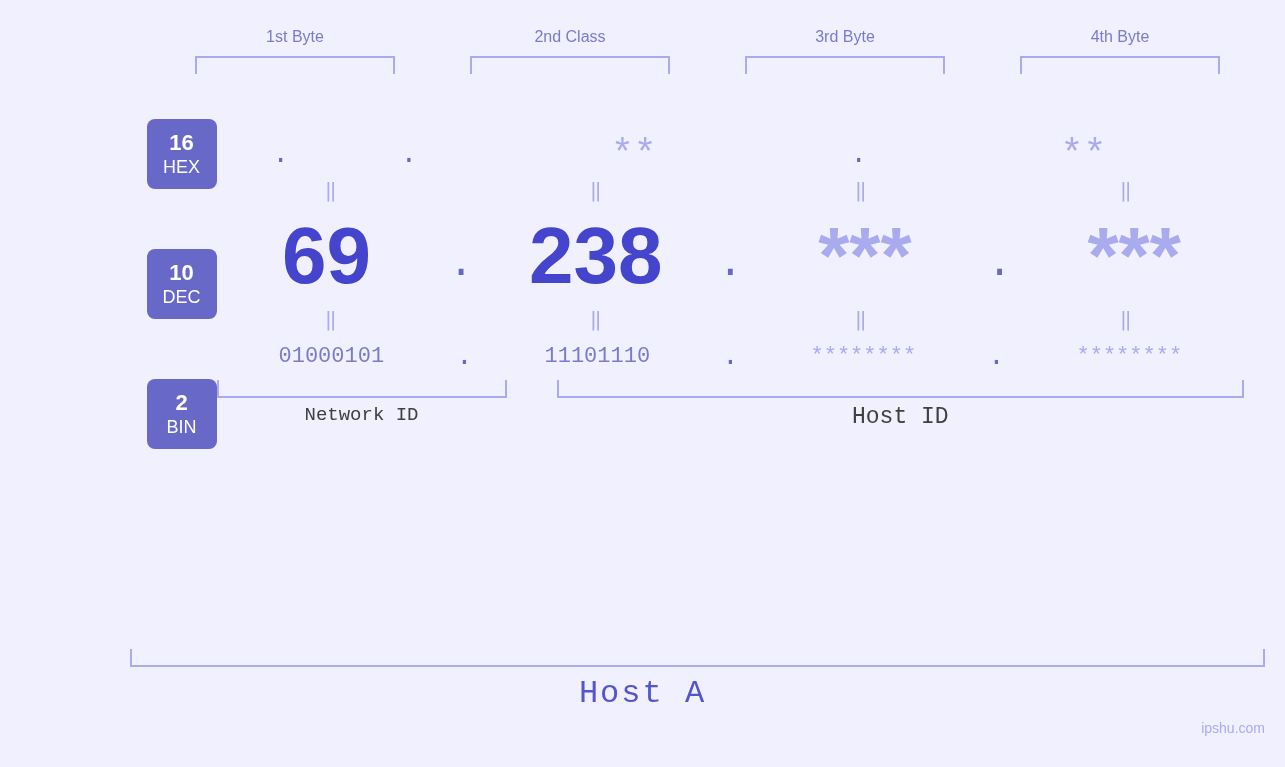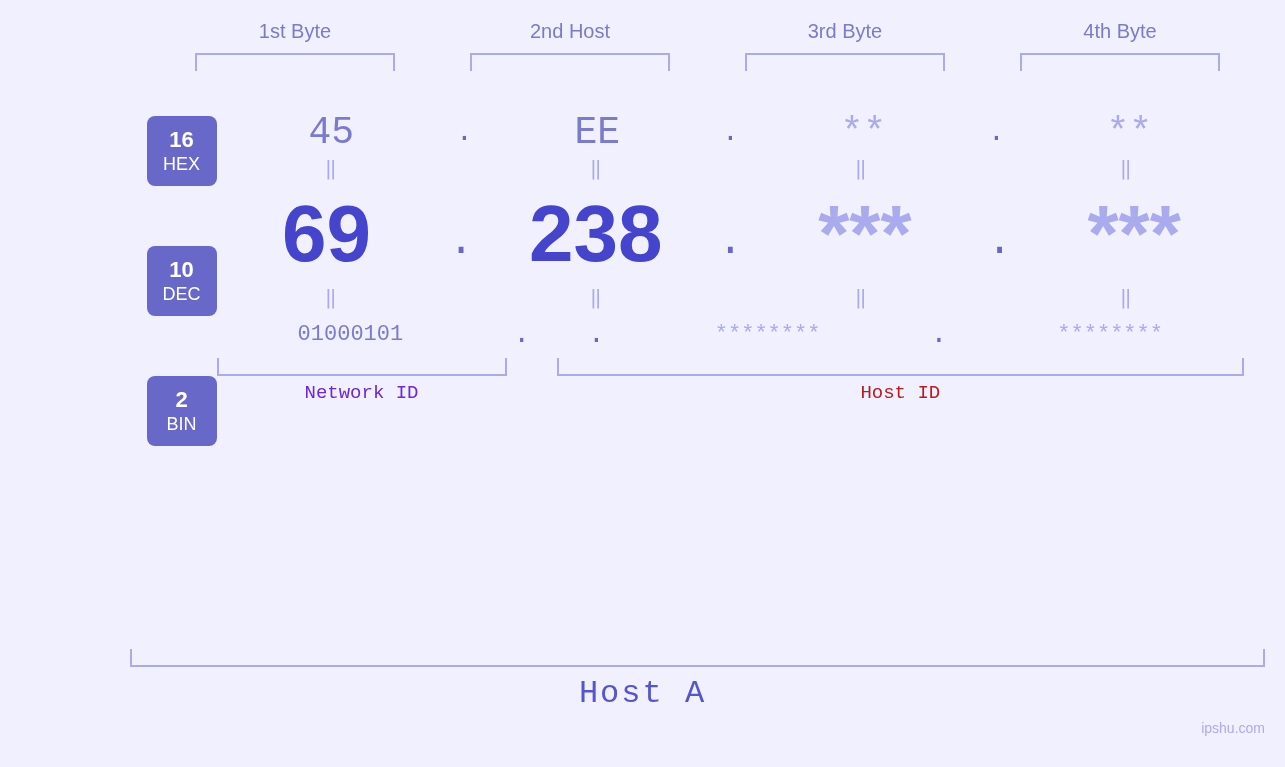--- a/index.html
+++ b/index.html
@@ -27,24 +27,25 @@
     .header-row {
       display: flex;
       width: 1100px;
       margin-left: 130px;
       justify-content: space-around;
       margin-bottom: 10px;
     }
 
     .byte-header {
       color: #7b7bcc;
-      font-size: 20px;
+      font-size: 16px;
       font-family: Arial, sans-serif;
       width: 220px;
       text-align: center;
+      margin-top: 8px;
     }
 
     
     .bracket-row {
       display: flex;
       width: 1100px;
       margin-left: 130px;
       justify-content: space-around;
       margin-bottom: 15px;
     }
@@ -54,21 +55,21 @@
       height: 18px;
       border: 2px solid #aaaaee;
       border-bottom: none;
       position: relative;
     }
 
     
     .content-area {
       display: flex;
       width: 1032px;
-      align-items: flex-start;
+      align-items: center;
       position: relative;
       margin-top: 10px;
     }
 
     
     .badges-col {
       display: flex;
       flex-direction: column;
       align-items: center;
       justify-content: space-around;
@@ -212,21 +213,21 @@
       color: #aaaaee;
     }
   </style>
 </head>
 <body>
 
 <div class="main-container">
 
   <div class="header-row">
     <div class="byte-header">1st Byte</div>
-    <div class="byte-header">2nd Host</div>
+    <div class="byte-header">2nd Class</div>
     <div class="byte-header">3rd Byte</div>
     <div class="byte-header">4th Byte</div>
   </div>
 
   <div class="bracket-row">
     <div class="bracket"></div>
     <div class="bracket"></div>
     <div class="bracket"></div>
     <div class="bracket"></div>
   </div>
@@ -244,27 +245,21 @@
       </div>
       <div class="badge">
         <span class="badge-number">2</span>
         <span class="badge-label">BIN</span>
       </div>
     </div>
 
     <div class="data-grid">
 
       <div class="data-row hex-row">
-        <div class="byte-cell">
-          <span class="hex-val">45</span>
-        </div>
-        <span class="dot">.</span>
-        <div class="byte-cell">
-          <span class="hex-val">EE</span>
-        </div>
+        <span class="dot">.</span>
         <span class="dot">.</span>
         <div class="byte-cell">
           <span class="hex-val masked">**</span>
         </div>
         <span class="dot">.</span>
         <div class="byte-cell">
           <span class="hex-val masked">**</span>
         </div>
       </div>
 
@@ -304,42 +299,45 @@
         <div class="sep-symbol">‖</div>
         <div style="width:20px"></div>
         <div class="sep-symbol">‖</div>
       </div>
 
       <div class="data-row bin-row">
         <div class="byte-cell">
           <span class="bin-val">01000101</span>
         </div>
         <span class="dot">.</span>
+        <div class="byte-cell">
+          <span class="bin-val">11101110</span>
+        </div>
         <span class="dot">.</span>
         <div class="byte-cell">
           <span class="bin-val masked">********</span>
         </div>
         <span class="dot">.</span>
         <div class="byte-cell">
           <span class="bin-val masked">********</span>
         </div>
       </div>
 
       <div style="display:flex; margin-top: 8px; width: 100%;">
 
         <div style="width: 290px; border: 2px solid #aaaaee; border-top: none; height: 18px;"></div>
         <div style="width: 50px;"></div>
 
         <div style="flex:1; border: 2px solid #aaaaee; border-top: none; height: 18px;"></div>
       </div>
 
       <div style="display:flex; width: 100%; margin-top: 6px;">
-        <div style="width: 290px; text-align: center; color: #6d28d9; font-size: 19px;">Network ID</div>
+        <div style="width: 290px; text-align: center; color: #404040; font-size: 19px;">Network ID</div>
         <div style="width: 50px;"></div>
-        <div style="flex:1; text-align: center; color: #b91c1c; font-size: 19px;">Host ID</div>
+        <div style="flex:1; text-align: center; color: #404040; font-size: 23px;">Host ID</div>
       </div>
 
     </div>
   </div>
 
   <div style="position:absolute; bottom: 100px; left: 130px; right: 20px; border: 2px solid #aaaaee; border-top: none; height: 18px;"></div>
 
   <div style="position:absolute; bottom: 55px; left: 0; right: 0; text-align: center;">
     <span class="class-label">Host A</span>
   </div>

